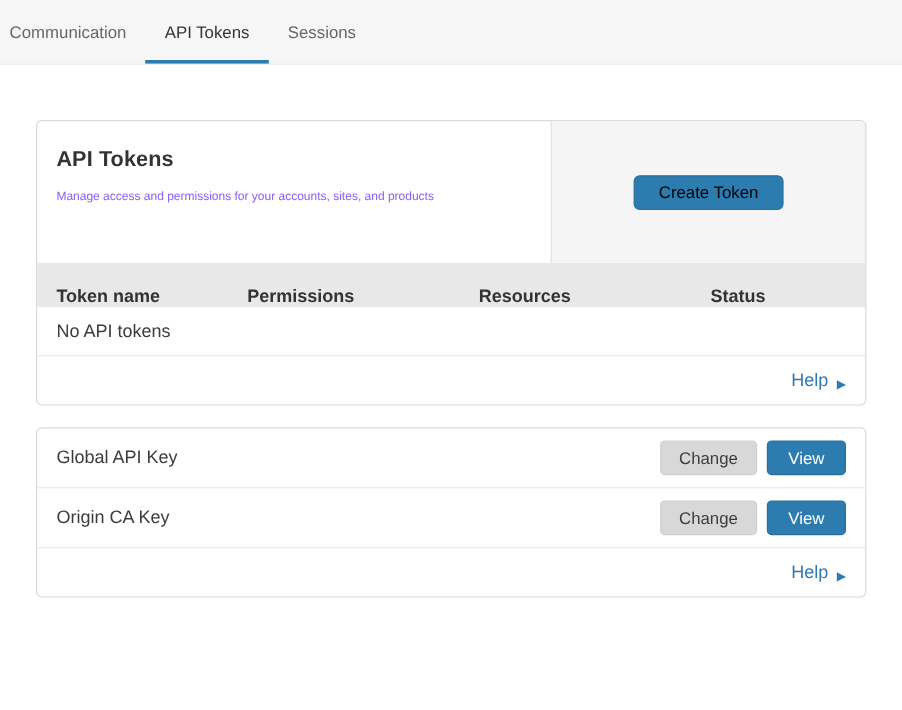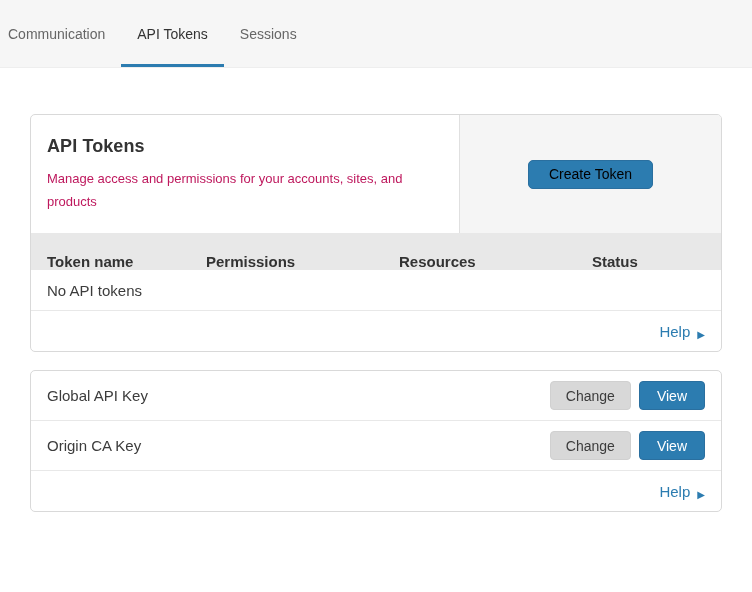--- a/index.html
+++ b/index.html
@@ -5,21 +5,21 @@
   * { margin: 0; padding: 0; box-sizing: border-box; }
   html, body {
     width: 752px; height: 592px;
     background: #ffffff;
     font-family: "Liberation Sans", sans-serif;
     overflow: hidden;
   }
 
   
   .tabbar {
-    height: 68px;
+    height: 54px;
     background: var(--tab-bar-bg, #f6f6f6);
     display: flex;
     align-items: stretch;
     border-bottom: 1px solid #eeeeee;
   }
   .tab {
     display: flex;
     align-items: center;
     padding: 0 16px;
     font-size: 14px;
@@ -46,22 +46,22 @@
   .card-tokens { margin-top: 46px; }
   .card-keys   { margin-top: 18px; }
 
   .card-title {
     font-size: 18px;
     font-weight: bold;
     color: #333333;
     letter-spacing: 0.1px;
   }
   .card-subtitle {
-    font-size: 13px;
-    color: #be185d;
+    font-size: 10px;
+    color: #8b5cf6;
     margin-top: 10px;
     line-height: 23px;
     max-width: 370px;
   }
 
   
   .tokens-header { display: flex; height: 118px; }
   .tokens-header-left {
     width: 429px;
     border-right: 1px solid #e0e0e0;

